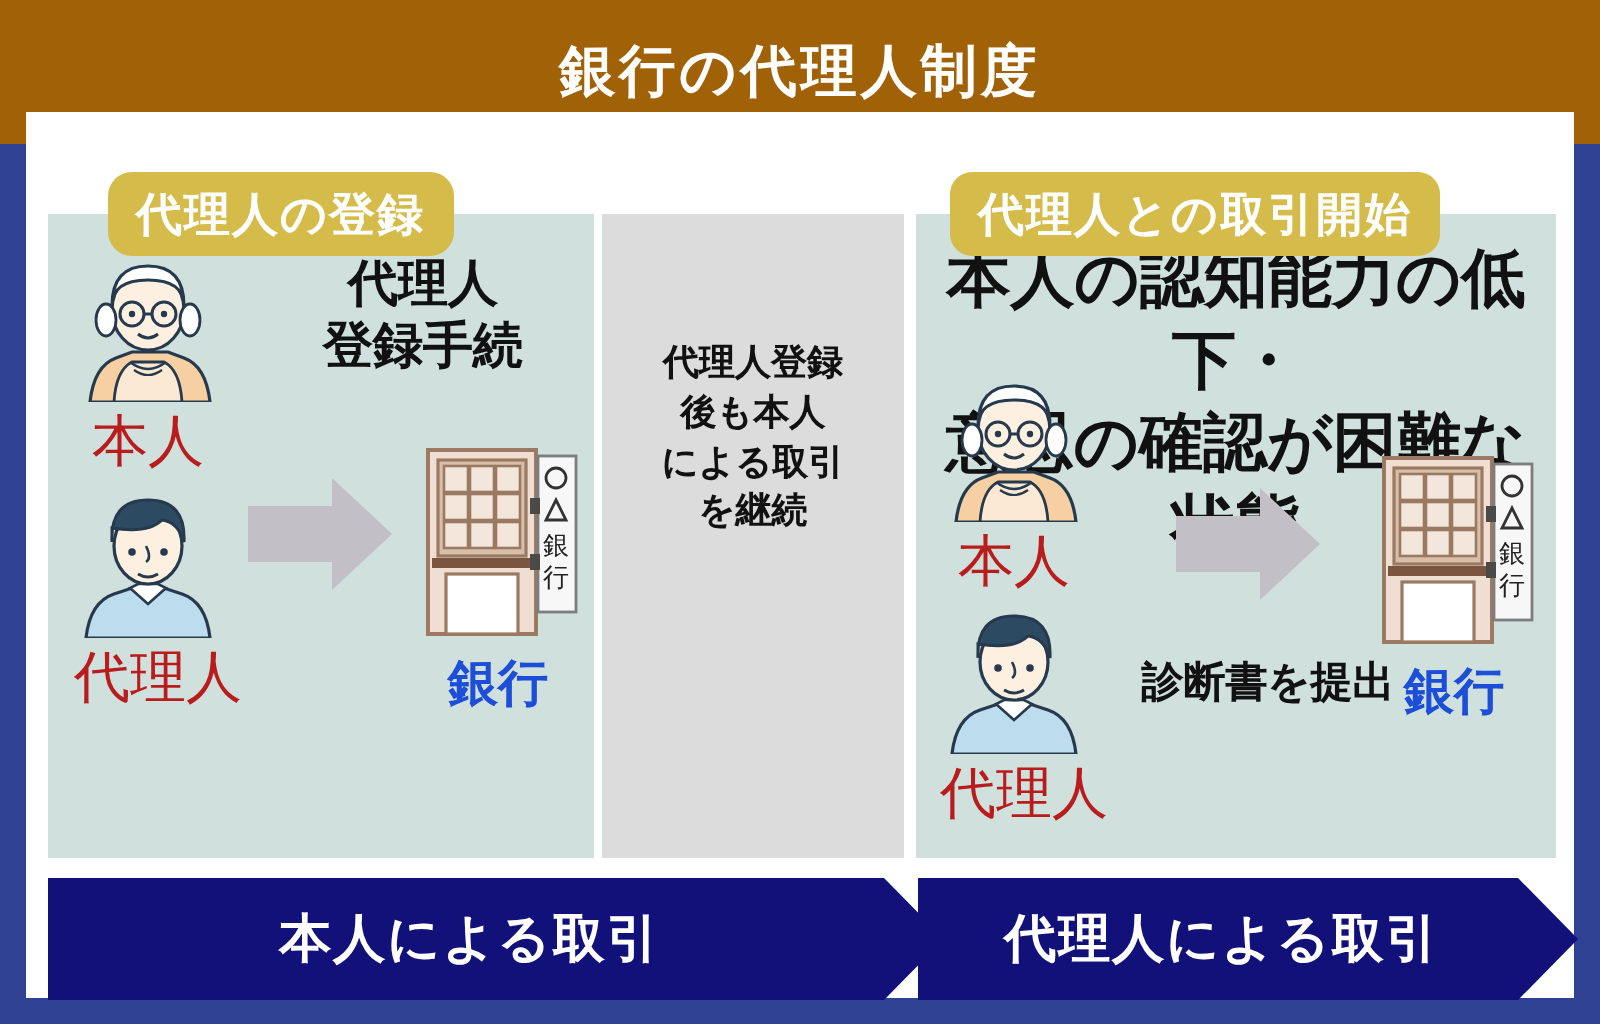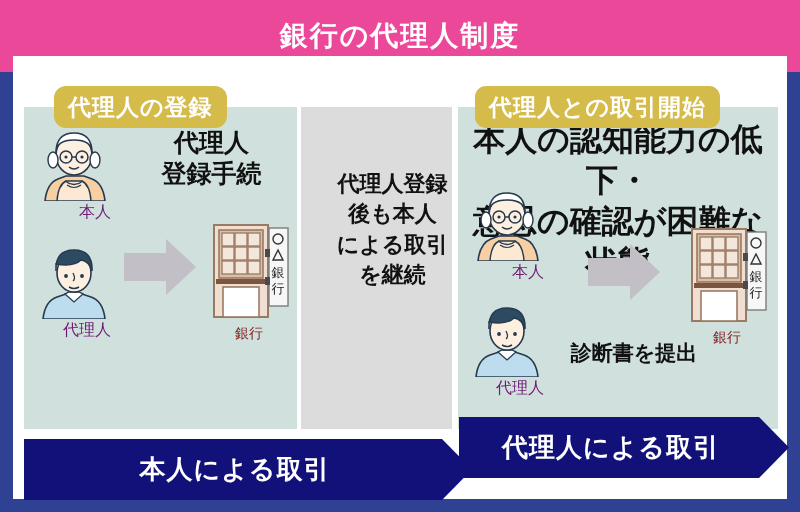--- a/index.html
+++ b/index.html
@@ -10,21 +10,21 @@
   }
   #frame{
     position:relative;width:800px;height:512px;
     background:#2e4193;            
     box-sizing:border-box;
   }
   
   #header{
     position:absolute;left:0;top:0;width:800px;height:72px;
     display:flex;align-items:center;justify-content:center;
-    background:#ec4899;
+    background:#a16207;
   }
   #header-title{
     color:#ffffff;font-size:28px;font-weight:bold;letter-spacing:2px;
     white-space:nowrap;
   }
   
   #card{
     position:absolute;left:13px;top:56px;width:774px;height:443px;
     background:#ffffff;
   }
@@ -54,49 +54,49 @@
   
   .body-text{
     position:absolute;color:#111111;font-weight:bold;text-align:center;
     white-space:pre-line;line-height:1.25;
   }
 
   
   .person{position:absolute;width:74px;}
   .person svg{display:block;width:74px;height:74px;}
   .person .plabel{
-    text-align:right;font-size:16px;color:#701a75;margin-top:1px;
+    text-align:center;font-size:28px;color:#b91c1c;margin-top:1px;
     font-weight:normal;white-space:nowrap;
   }
 
   
   .bank{position:absolute;width:86px;}
   .bank svg{display:block;width:86px;height:104px;}
   .bank .blabel{
-    text-align:center;font-size:14px;color:#7f1d1d;margin-top:2px;
-    font-weight:normal;
+    text-align:center;font-size:25px;color:#1d4ed8;margin-top:2px;
+    font-weight:bold;
   }
 
   
   .arrow{position:absolute;}
   .arrow svg{display:block;}
 
   
   .chevron{
     position:absolute;height:61px;
   }
   .chevron svg{display:block;}
   .chevron .ctext{
     position:absolute;top:0;height:59px;line-height:61px;
     color:#ffffff;font-size:26px;font-weight:bold;letter-spacing:1px;
     white-space:nowrap;text-align:center;width:100%;
     padding-right:26px;box-sizing:border-box;
   }
   #chevron-1{left:11px;top:383px;width:448px;}
-  #chevron-2{left:446px;top:361px;width:330px;font-family:Liberation Serif, serif;}
+  #chevron-2{left:446px;top:383px;width:330px;font-family:Liberation Serif, serif;}
 </style>
 </head>
 <body>
 
 <div id="frame">
 
   <div id="header">
     <div id="header-title">銀行の代理人制度</div>
   </div>
 
@@ -172,21 +172,21 @@
           <text x="72" y="58" font-size="13" fill="#222" text-anchor="middle" font-family="'Liberation Sans',sans-serif">銀</text>
           <text x="72" y="74" font-size="13" fill="#222" text-anchor="middle" font-family="'Liberation Sans',sans-serif">行</text>
           <rect x="59" y="30" width="5" height="8" fill="#4a4a4a"></rect>
           <rect x="59" y="58" width="5" height="8" fill="#4a4a4a"></rect>
         </svg>
         <div class="blabel">銀行</div>
       </div>
     </div>
 
     <div class="panel" id="panel-2">
-      <div class="body-text" style="left:0;top:62px;width:151px;font-size:22px;line-height:1.38;margin-left:16px;">代理人登録
+      <div class="body-text" style="left:0;top:62px;width:151px;font-size:18px;line-height:1.38;">代理人登録
 後も本人
 による取引
 を継続</div>
     </div>
 
     <div class="panel" id="panel-3">
 
       <div class="pill" id="pill-3">代理人との取引開始</div>
 
       <div class="body-text" style="left:0;top:12px;width:320px;font-size:32px;line-height:1.28;">本人の認知能力の低下・
@@ -225,21 +225,21 @@
         </svg>
         <div class="plabel">代理人</div>
       </div>
 
       <div class="arrow" style="left:130px;top:135px;">
         <svg width="72" height="60" viewBox="0 0 72 60" xmlns="http://www.w3.org/2000/svg">
           <polygon points="0,16 42,16 42,2 72,30 42,58 42,44 0,44" fill="#c2bfc6"></polygon>
         </svg>
       </div>
 
-      <div class="body-text" style="left:96px;top:222px;width:160px;font-size:21px;margin-top:11px;">診断書を提出</div>
+      <div class="body-text" style="left:96px;top:222px;width:160px;font-size:21px;">診断書を提出</div>
 
       <div class="bank" style="left:226px;top:116px;">
         <svg viewBox="0 0 86 104" xmlns="http://www.w3.org/2000/svg">
           <rect x="8" y="6" width="54" height="92" fill="#f1ded2" stroke="#9a7a62" stroke-width="2"></rect>
           <rect x="13" y="11" width="44" height="48" fill="#d9bfa9" stroke="#9a7a62" stroke-width="1.6"></rect>
           <g fill="#f3e6da" stroke="#9a7a62" stroke-width="1.3">
             <rect x="16" y="14" width="12" height="13"></rect>
               <rect x="29" y="14" width="12" height="13"></rect>
               <rect x="42" y="14" width="12" height="13"></rect>
             <rect x="16" y="28" width="12" height="13"></rect>

